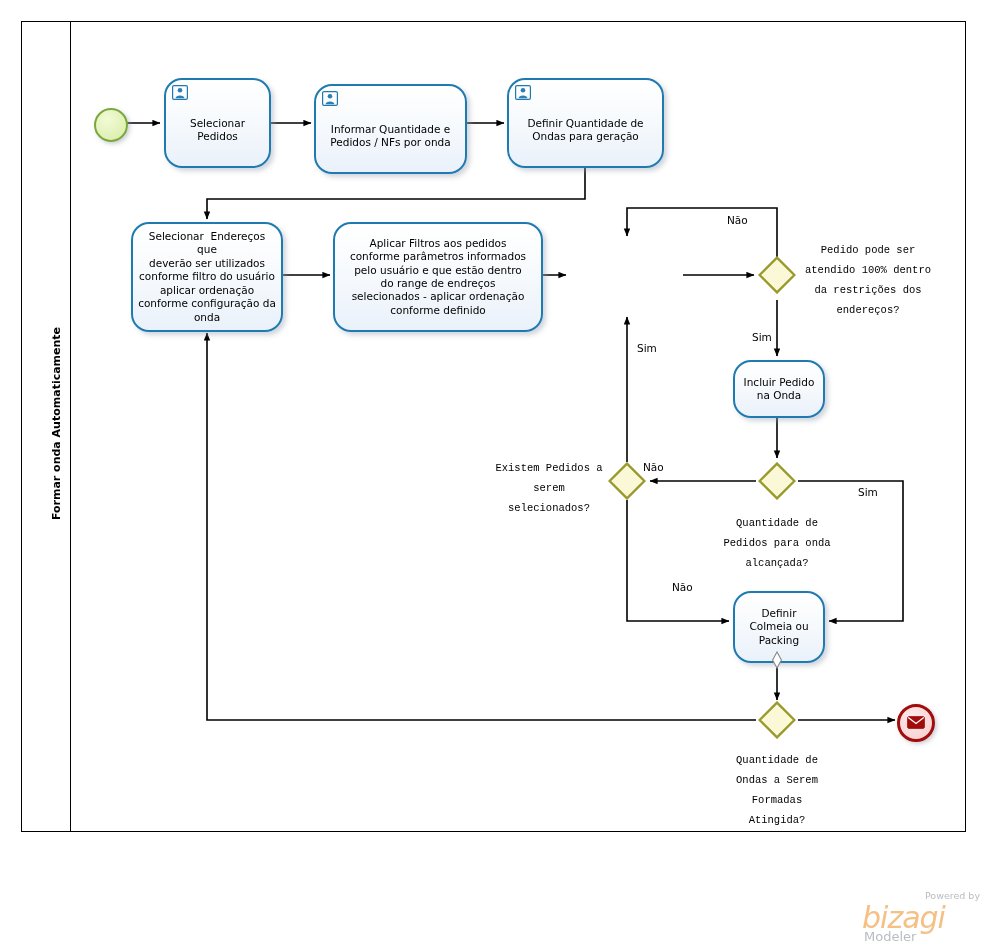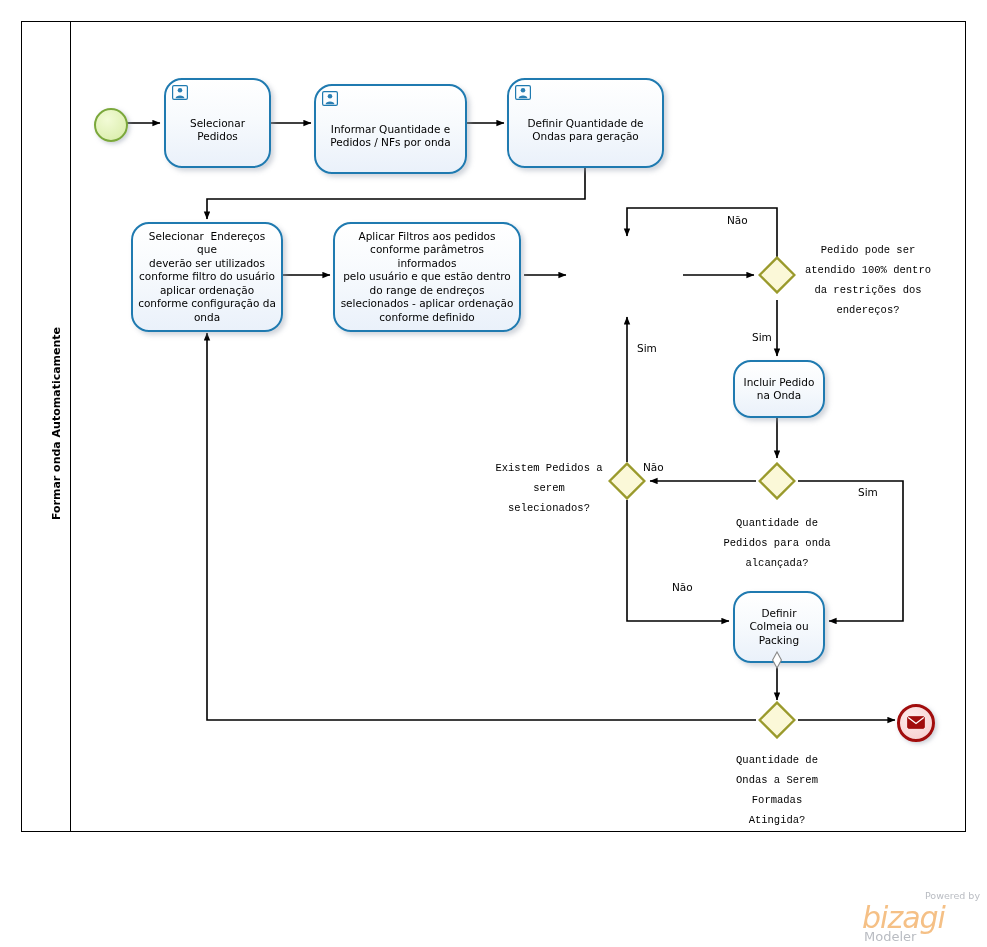--- a/index.html
+++ b/index.html
@@ -127,21 +127,21 @@
         <path d="M3.6,13.2 C3.6,9.6 12.4,9.6 12.4,13.2 z" fill="#2b7fb3"></path>
       </svg>
     </span>
     <span class="tlabel">Definir Quantidade de<br>Ondas para geração</span>
   </div>
 
   <div class="task" style="left:131px;top:222px;width:152px;height:110px;">
     <span class="tlabel">Selecionar&nbsp; Endereços que<br>deverão ser utilizados<br>conforme filtro do usuário<br>aplicar ordenação<br>conforme configuração da<br>onda</span>
   </div>
 
-  <div class="task" style="left:333px;top:222px;width:188px;height:110px;">
+  <div class="task" style="left:333px;top:222px;width:210px;height:110px;">
     <span class="tlabel">Aplicar Filtros aos pedidos<br>conforme parâmetros informados<br>pelo usuário e que estão dentro<br>do range de endreços<br>selecionados - aplicar ordenação<br>conforme definido</span>
   </div>
 
 
   <div class="task" style="left:733px;top:360px;width:92px;height:58px;">
     <span class="tlabel">Incluir Pedido<br>na Onda</span>
   </div>
 
   <div class="task" style="left:733px;top:591px;width:92px;height:72px;">
     <span class="tlabel">Definir<br>Colmeia ou<br>Packing</span>

